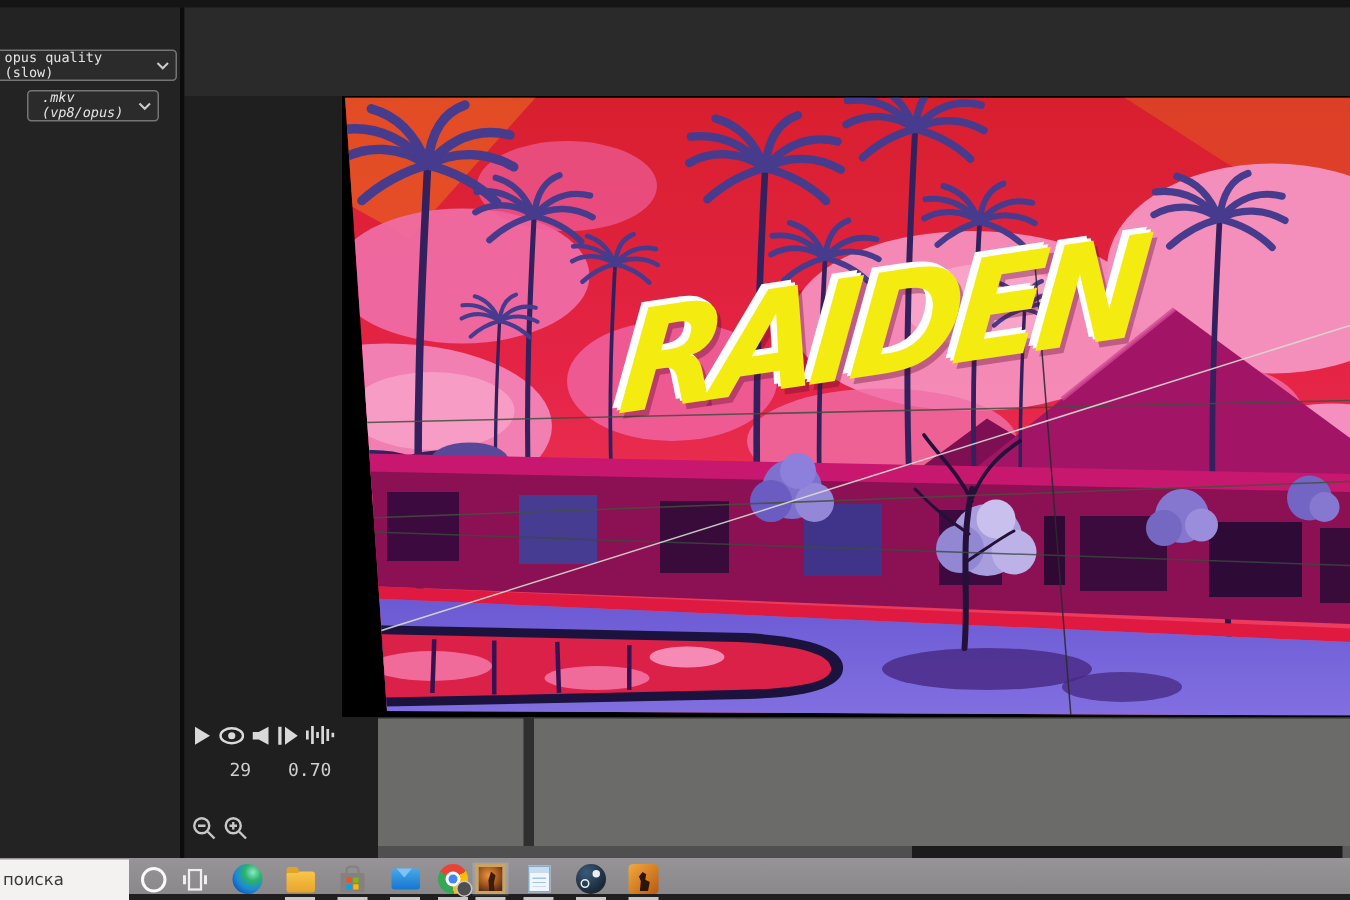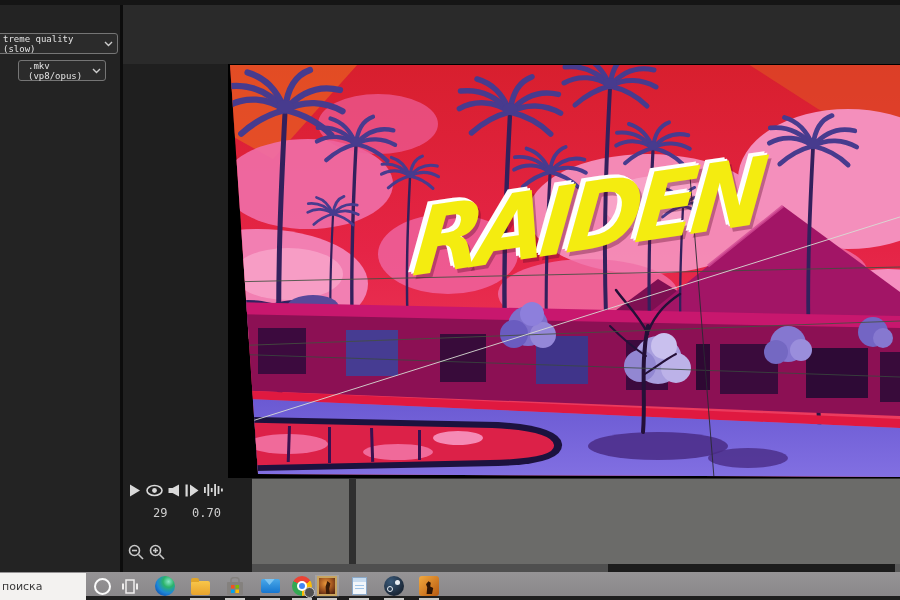--- a/index.html
+++ b/index.html
@@ -10,21 +10,21 @@
   
   .top-strip{left:0;top:0;width:900px;height:5px;background:#151515;}
 
   
   .left-panel{left:0;top:5px;width:120px;height:567px;background:#232323;}
   .panel-title{left:2px;top:9px;font-size:12px;font-weight:bold;color:#0ea5e9;letter-spacing:.2px;margin-top:21px;}
   .dropdown{height:21px;background:#2b2b2b;border:1px solid #757575;border-radius:3px;
             color:#e3e3e3;font-family:"DejaVu Sans Mono",monospace;font-size:9px;
             display:flex;align-items:center;box-sizing:border-box;}
   .dd-quality{left:-28px;top:28px;width:146px;padding-left:30px;}
-  .dd-format{left:18px;top:55px;width:88px;padding-left:9px;}
+  .dd-format{left:18px;top:55px;width:88px;padding-left:9px;font-style:italic;}
   .dd-chevron{margin-left:auto;margin-right:4px;display:flex;}
   .render-item{left:0;top:83px;width:120px;height:24px;background:#3f3f3f;color:#d8d8d8;
                font-family:"DejaVu Sans Mono",monospace;font-size:9px;line-height:24px;padding-left:2px;box-sizing:border-box;}
   .v-divider{left:120px;top:5px;width:3px;height:567px;background:#0c0c0c;}
 
   
   .preview-header{left:123px;top:5px;width:777px;height:59px;background:#2a2a2a;}
   .preview-viewport{left:123px;top:64px;width:777px;height:414px;background:#1f1f1f;overflow:hidden;}
   .cam-rect{left:105px;top:0;width:672px;height:414px;background:#000;}
   .scene-svg{position:absolute;left:0;top:0;}
@@ -92,21 +92,21 @@
 </style>
 </head>
 <body>
 
 <div class="abs top-strip"></div>
 
 <div class="abs left-panel">
   <div class="abs panel-title">eo</div>
 
   <div class="abs dropdown dd-quality">
-    <span>treme quality (slow)</span>
+    <span>opus quality (slow)</span>
     <span class="dd-chevron">
       <svg width="9" height="6">
           <polyline points="1,1 4.5,4.5 8,1" stroke="#cccccc" stroke-width="1.4" fill="none"></polyline>
         </svg>
     </span>
   </div>
 
   <div class="abs dropdown dd-format">
     <span>.mkv (vp8/opus)</span>
     <span class="dd-chevron">

